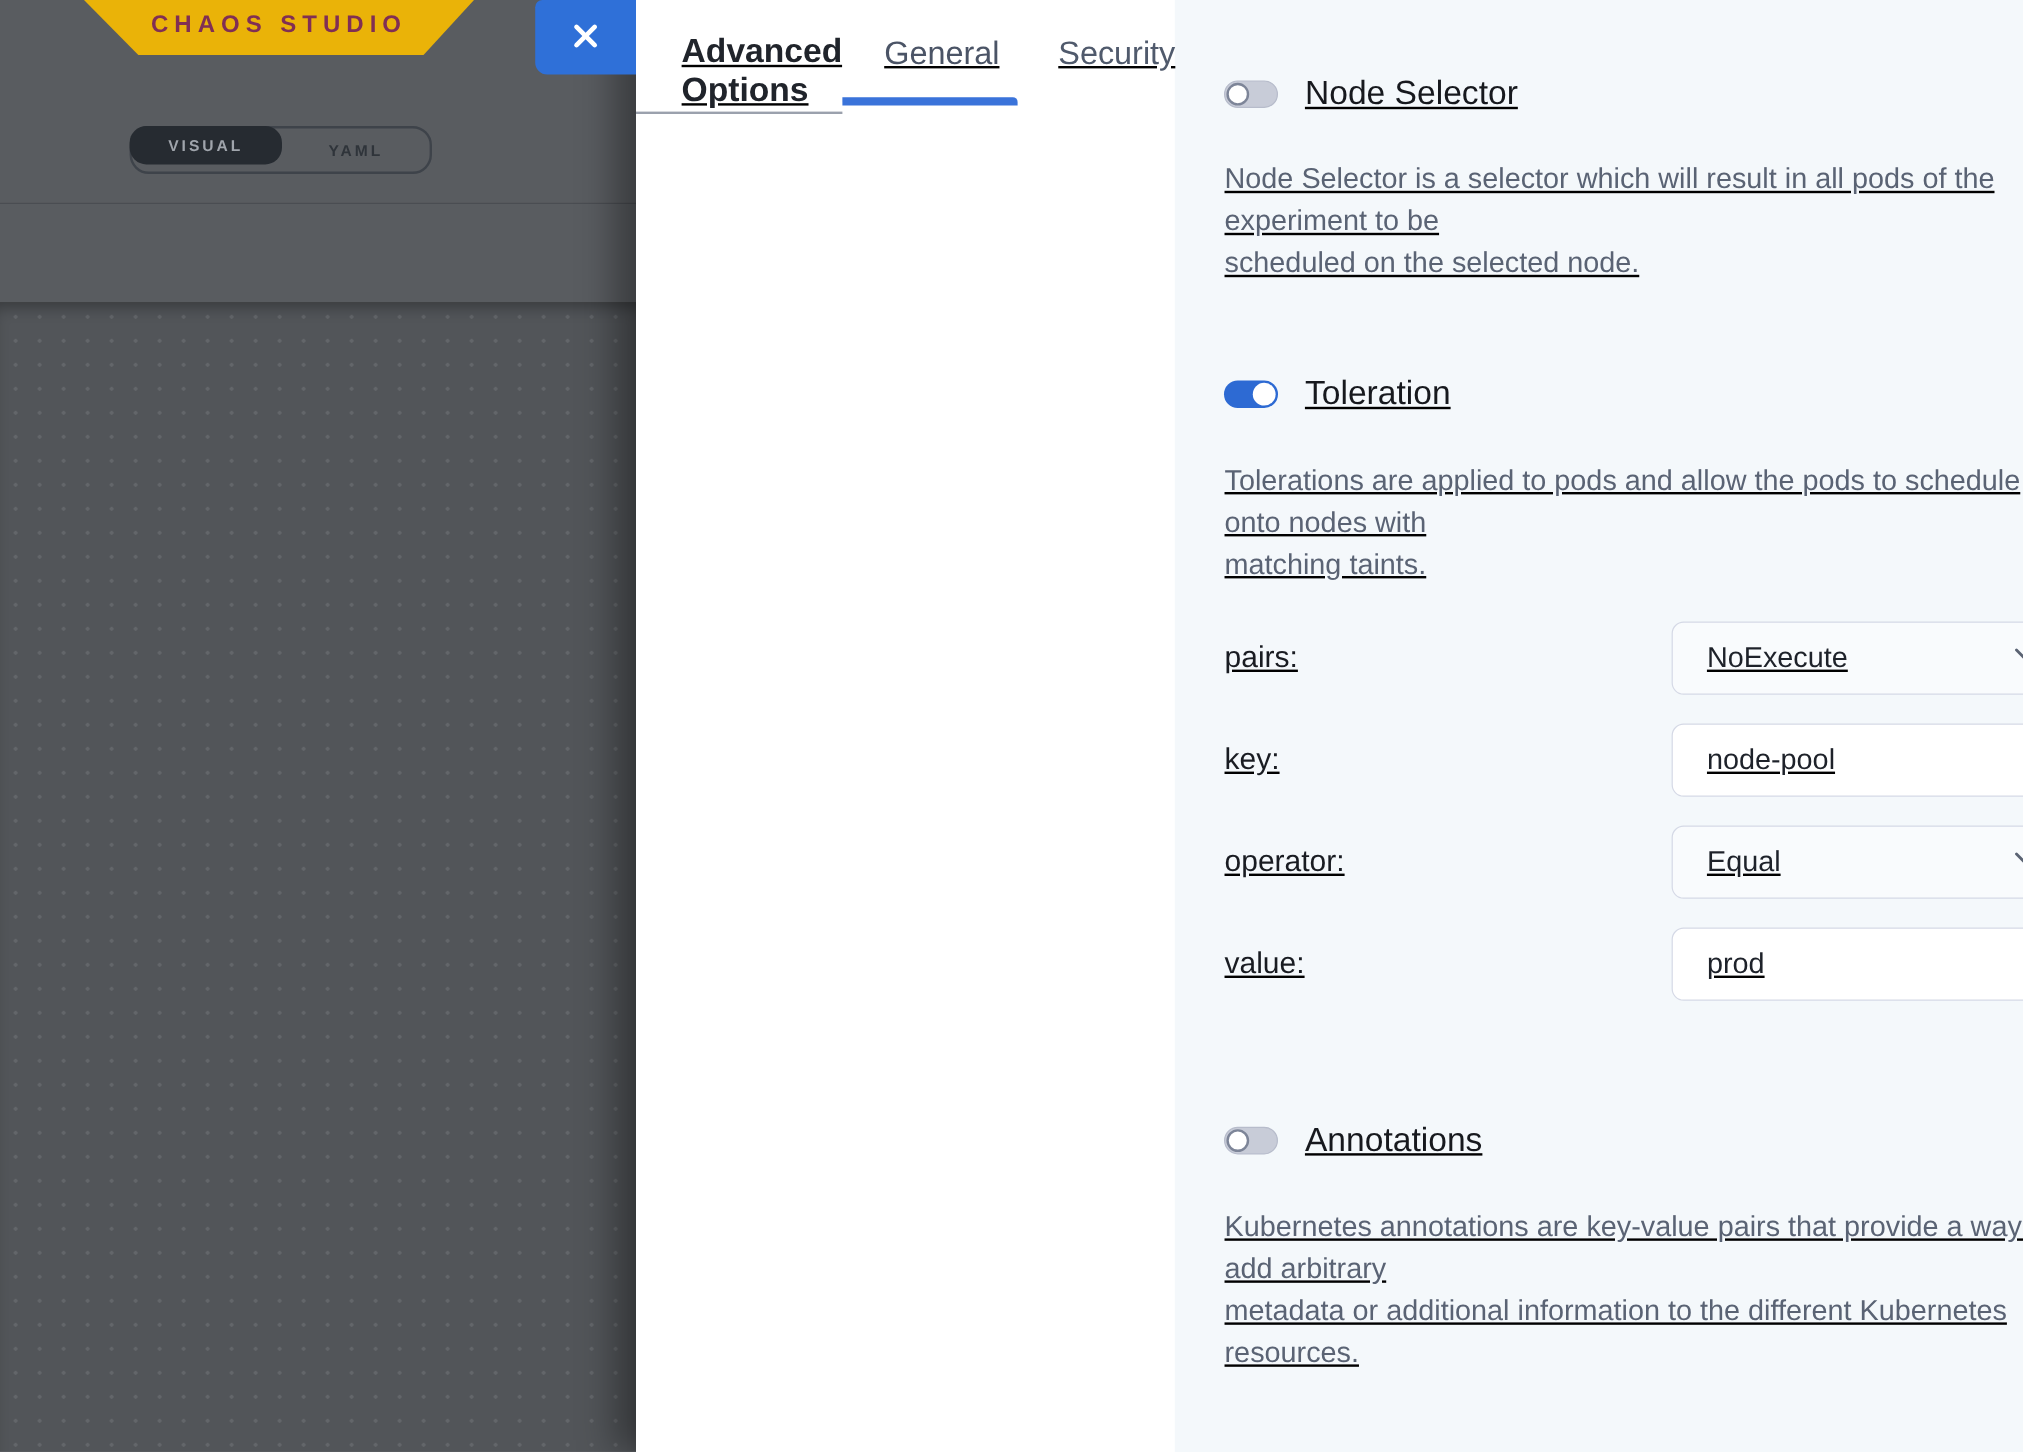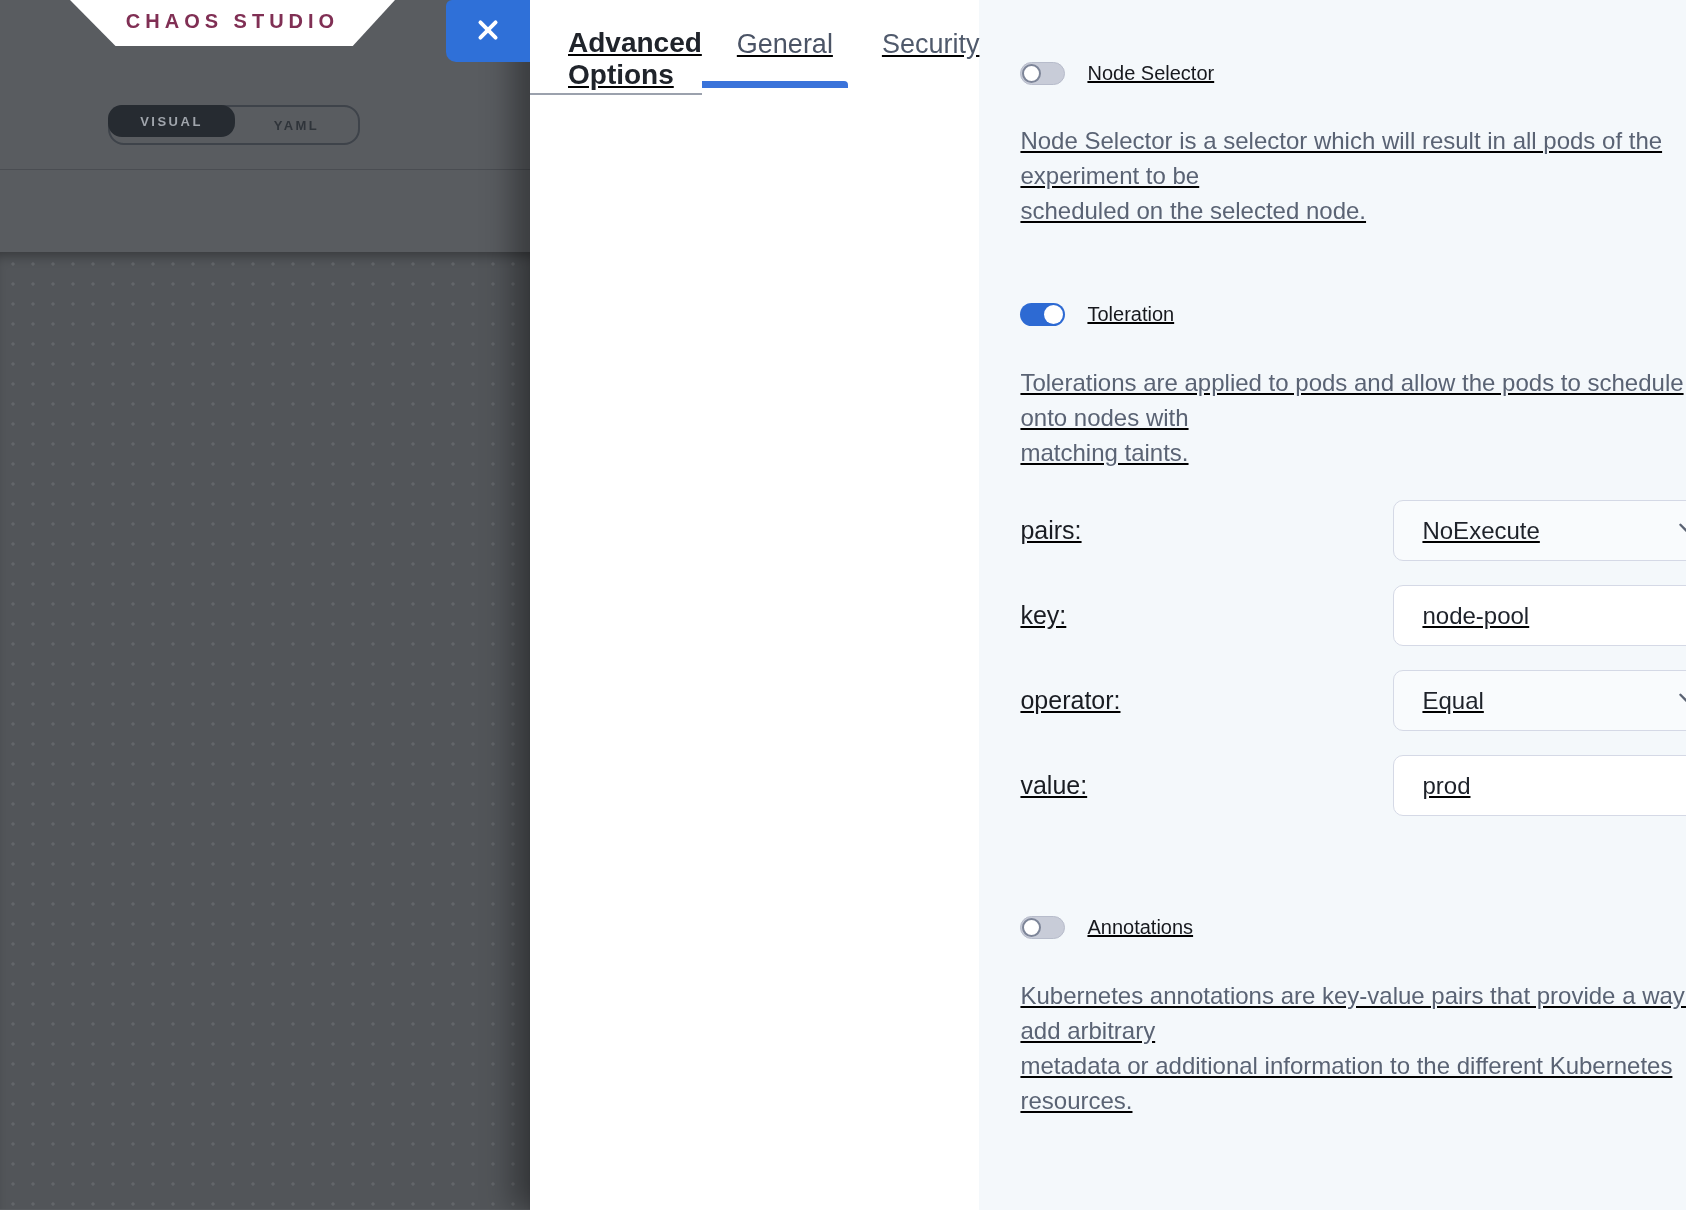--- a/index.html
+++ b/index.html
@@ -4,21 +4,21 @@
 <style>
   * { margin:0; padding:0; box-sizing:border-box; }
   html,body { width:1686px; height:1210px; overflow:hidden;
     font-family:"Liberation Sans", sans-serif; background:#595c60; }
 
   
   .left-pane { position:absolute; left:0; top:0; width:530px; height:1210px; }
   .lp-header { position:relative; height:170px; background:#595c60;
     border-bottom:1px solid #4a4d52; }
   .brand-banner { position:absolute; left:70px; top:0; width:325px; height:46px;
-    background:#ffffff; clip-path:polygon(0 0,100% 0,87% 100%,14% 100%);
+    background:#eab308; clip-path:polygon(0 0,100% 0,87% 100%,14% 100%);
     display:flex; align-items:center; justify-content:center; }
   .brand-banner span { font-size:20px; font-weight:800; letter-spacing:5px;
     color:#802f54; padding-bottom:4px; }
   .view-toggle { position:absolute; left:108px; top:105px; width:252px; height:40px;
     border:2px solid #3e434a; border-radius:16px; display:flex; }
   .vt-seg { flex:1; display:flex; align-items:center; justify-content:center;
     font-size:13px; font-weight:700; letter-spacing:2.5px; }
   .vt-visual { background:#262b31; color:#a0a5ac; border-radius:14px;
     margin:-2px 0 -2px -2px; width:127px; flex:none; height:32px; }
   .vt-yaml { color:#2f343a; }
@@ -54,21 +54,21 @@
   
   .toggle-row { display:flex; align-items:center; }
   .switch { width:45px; height:23px; border-radius:12px; position:relative;
     flex:none; cursor:pointer; }
   .switch .knob { position:absolute; top:2px; width:19px; height:19px;
     border-radius:50%; background:#fff; }
   .sw-off { background:#c8ccd8; border:1px solid #b7bccb; }
   .sw-off .knob { left:1px; top:1px; border:2px solid #7d8598; }
   .sw-on { background:#2d6ad3; }
   .sw-on .knob { right:2px; }
-  .toggle-label { margin-left:22px; font-size:20px; color:#17191e; }
+  .toggle-label { margin-left:22px; font-size:28px; color:#17191e; }
 
   .desc { font-size:24px; line-height:35px; color:#5a6374; margin-top:38px;
     max-width:960px; }
 
   
   .form { margin-top:30px; display:grid; grid-template-columns:373px 329px;
     row-gap:24px; align-items:center; }
   .form-label { font-size:25px; color:#191c22; }
   .field { width:329px; height:61px; border:1.5px solid #d5d9e6;
     border-radius:10px; font-size:24px; color:#1e222a; display:flex;

